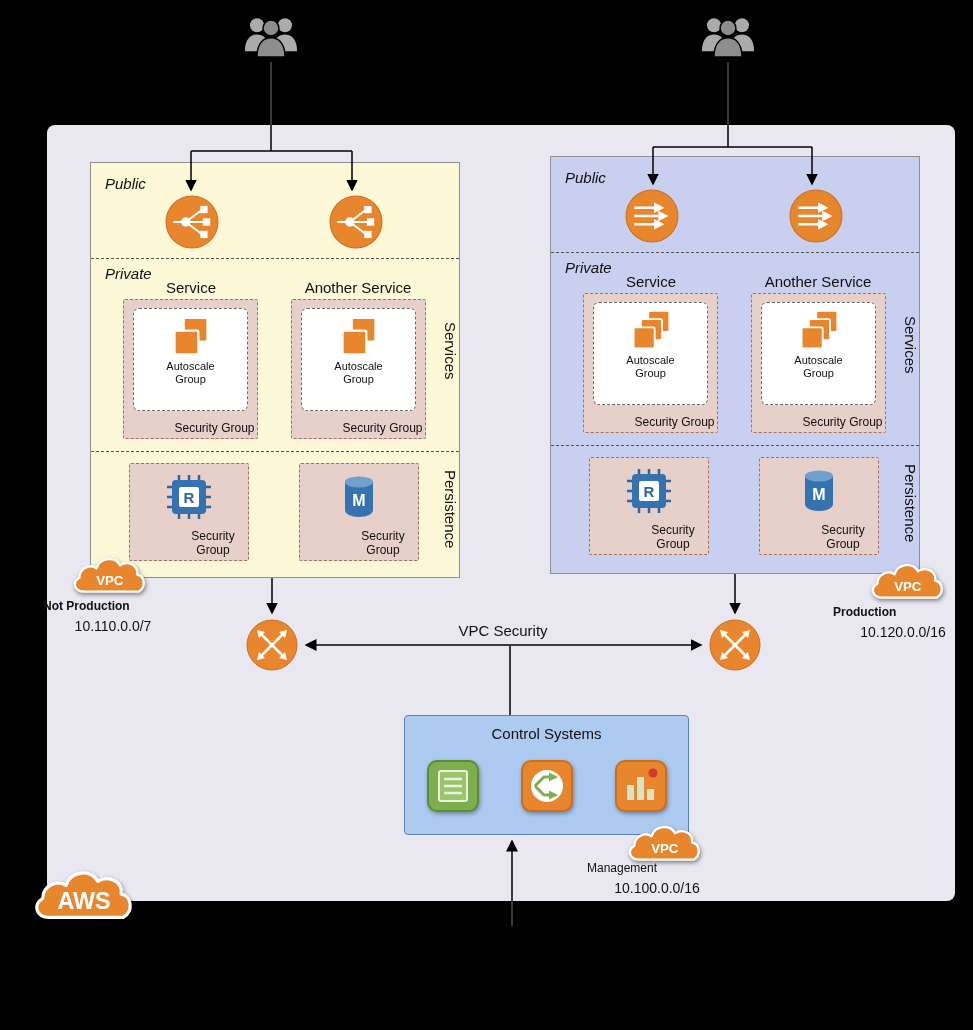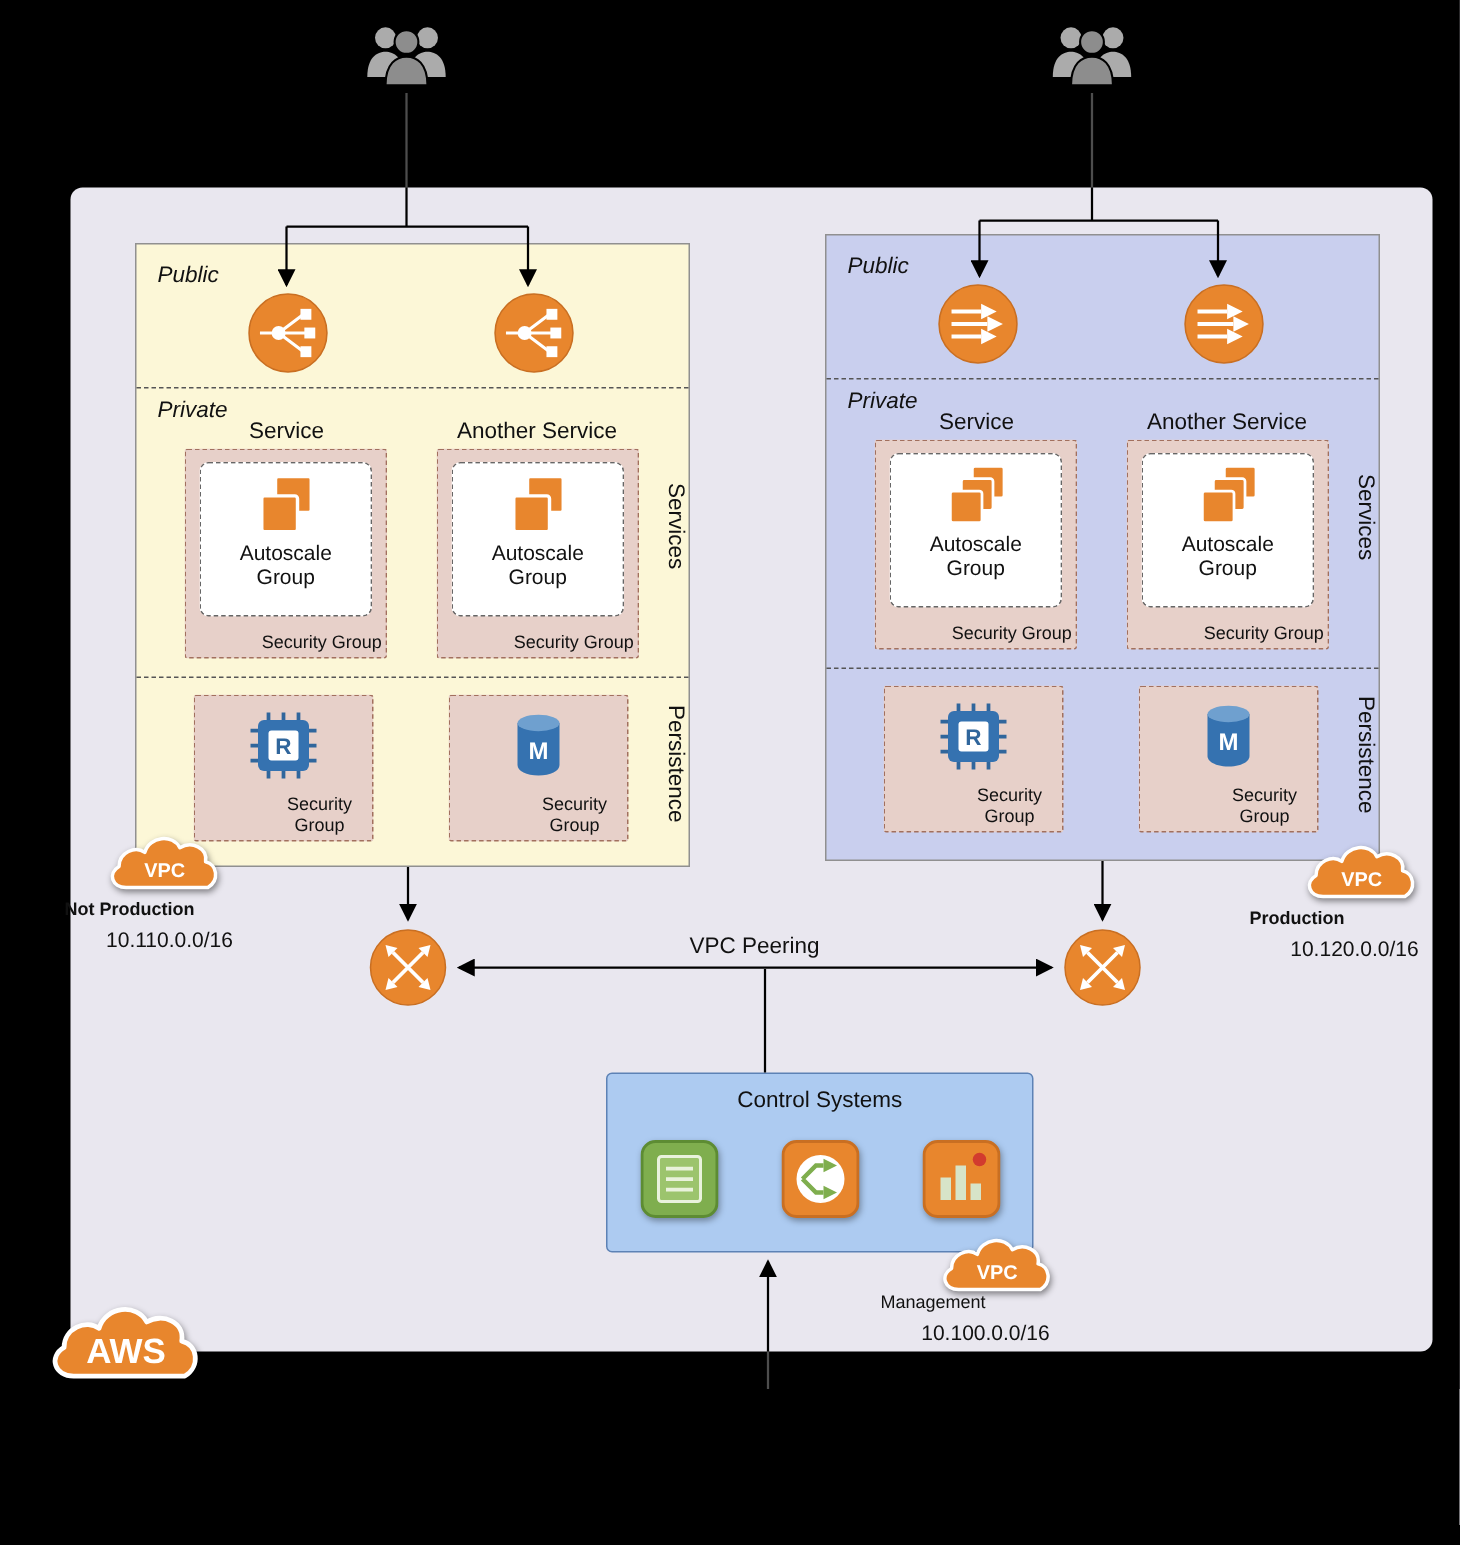--- a/index.html
+++ b/index.html
@@ -40,21 +40,21 @@
   .sg-svc.c1 { left:32px; } .sg-svc.c2 { left:200px; }
   .sg-per { top:300px; width:120px; height:98px; }
   .sg-per.c1 { left:38px; } .sg-per.c2 { left:208px; }
 
   .asg {
     position:absolute; left:9px; top:8px; width:115px; height:103px;
     background:#fff; border:1px dashed #666; border-radius:6px; box-sizing:border-box;
     text-align:center;
   }
   .cube-icon { width:44px; height:44px; margin:6px auto 0; }
-  .asg-label { width:72px; margin:1px auto 0; font-size:14px; line-height:1.15; }
+  .asg-label { width:72px; margin:1px auto 0; font-size:11px; line-height:1.15; }
 
   .sg-label { position:absolute; left:0; right:0; bottom:3px; text-align:center; font-size:12px;margin-left:48px; }
 
   .per-icon { display:block; width:48px; height:48px; margin:9px auto 0; }
 
   .v-label {
     position:absolute; left:346px; width:22px; writing-mode:vertical-rl;
     text-align:center; font-size:15px;
   }
   .v-services { top:100px; height:176px; }
@@ -337,21 +337,21 @@
     <div class="v-label v-persistence">Persistence</div>
   </section>
 
   <div class="cloud cloud-a">
     <svg viewBox="0 0 100 64">
       <path class="cloud-shape" d="M18 56 C6 56 2 44 12 38 C12 26 26 20 34 26 C38 12 58 10 64 22 C74 16 88 22 86 34 C96 36 98 50 88 56 Z"></path>
       <text x="51" y="47" class="cloud-text">VPC</text>
     </svg>
   </div>
   <div class="vpc-name name-a">Not Production</div>
-  <div class="vpc-cidr cidr-a">10.110.0.0/16</div>
+  <div class="vpc-cidr cidr-a">10.110.0.0/7</div>
 
   <div class="cloud cloud-b">
     <svg viewBox="0 0 100 64">
       <path class="cloud-shape" d="M18 56 C6 56 2 44 12 38 C12 26 26 20 34 26 C38 12 58 10 64 22 C74 16 88 22 86 34 C96 36 98 50 88 56 Z"></path>
       <text x="51" y="47" class="cloud-text">VPC</text>
     </svg>
   </div>
   <div class="vpc-name name-b">Production</div>
   <div class="vpc-cidr cidr-b">10.120.0.0/16</div>
 
@@ -376,21 +376,21 @@
           <path d="M16 16 L36 36 M36 16 L16 36"></path>
         </g>
       <g fill="#fff">
         <path d="M11 11 L19 13 L13 19 Z"></path>
           <path d="M41 11 L33 13 L39 19 Z"></path>
         <path d="M11 41 L13 33 L19 39 Z"></path>
           <path d="M41 41 L39 33 L33 39 Z"></path>
       </g>
     </svg>
   </div>
-  <div class="peering-label">VPC Peering</div>
+  <div class="peering-label">VPC Security</div>
 
   <section class="control-box">
     <div class="control-title">Control Systems</div>
 
     <div class="ctl-icon ctl1">
       <svg viewBox="0 0 52 52">
         <rect x="1" y="1" width="50" height="50" rx="9" fill="#7fae4e" stroke="#5d8c33" stroke-width="2"></rect>
         <rect x="12" y="11" width="28" height="30" rx="2" fill="#9cc46d" stroke="#e9f2dc" stroke-width="2"></rect>
         <g stroke="#e9f2dc" stroke-width="2.5">
             <path d="M17 19 H35 M17 26 H35 M17 33 H35"></path>

